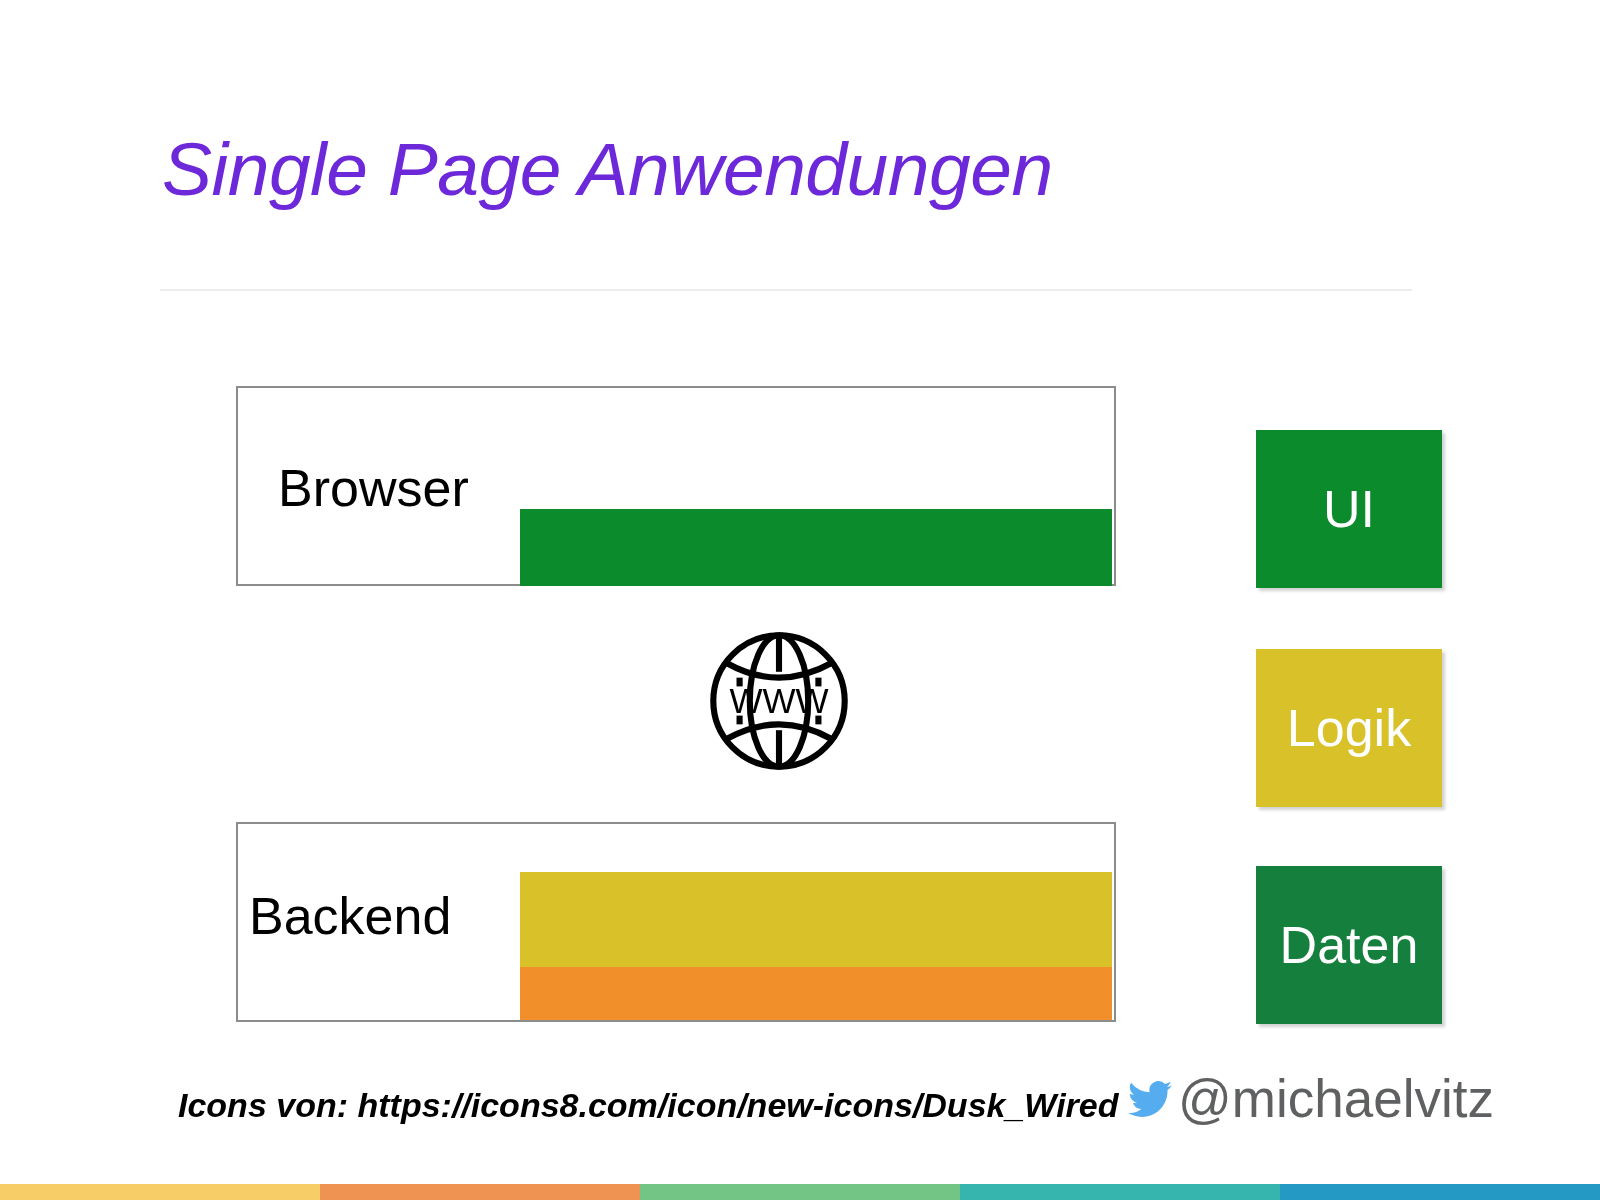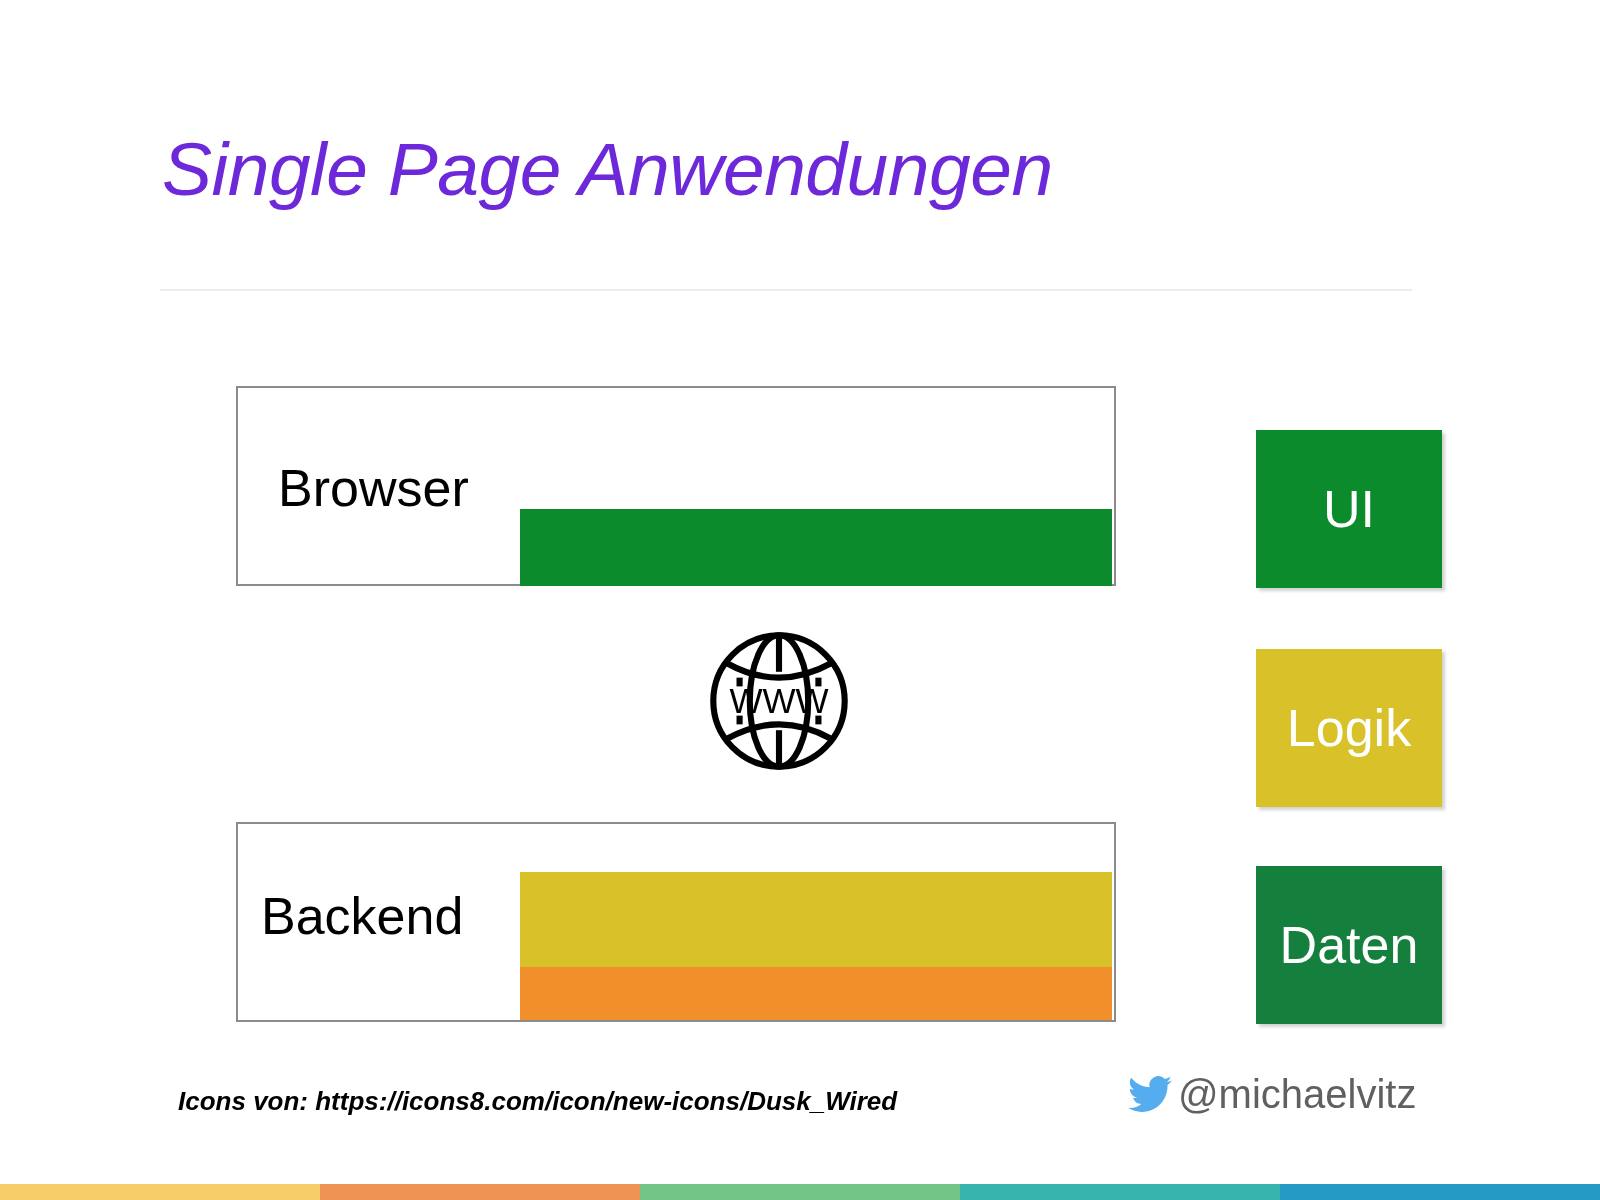--- a/index.html
+++ b/index.html
@@ -54,21 +54,21 @@
   #backend-box { left: 236px; top: 822px;  width: 880px; height: 200px; }
 
   .tier-label {
     position: absolute;
     font-size: 52px;
     color: #000000;
     line-height: 1;
     white-space: nowrap;
   }
   #browser-label { left: 278px; top: 462px; }
-  #backend-label { left: 261px; top: 890px; }
+  #backend-label { left: 249px; top: 890px; }
 
   
   .band {
     position: absolute;
   }
   #browser-green {
     left: 520px; top: 509px; width: 592px; height: 77px;
     background: #0b8b2c;
   }
   #backend-yellow {
@@ -108,37 +108,37 @@
   }
   #legend-ui    { left: 1256px; top: 410px;  background: #0b8b2c; }
   #legend-logik { left: 1256px; top: 629px;  background: #d9c229; }
   #legend-daten { left: 1256px; top: 846px;  background: #f1902b; }
 
   
   #icon-credit {
     position: absolute;
     left: 178px;
     top: 1086px;
-    font-size: 26px;
+    font-size: 34px;
     font-style: italic;
     font-weight: bold;
     color: #000000;
     white-space: nowrap;
   }
   #twitter-handle-wrap {
     position: absolute;
     left: 1128px;
     top: 1072px;
     display: flex;
     align-items: center;
     gap: 6px;
   }
   #twitter-icon { width: 44px; height: 44px; display: block; }
   #twitter-handle {
-    font-size: 40px;
+    font-size: 53px;
     color: #5f6061;
     line-height: 1;
     white-space: nowrap;
   }
 
   
   #accent-strip {
     position: absolute;
     left: 0;
     bottom: 0;

